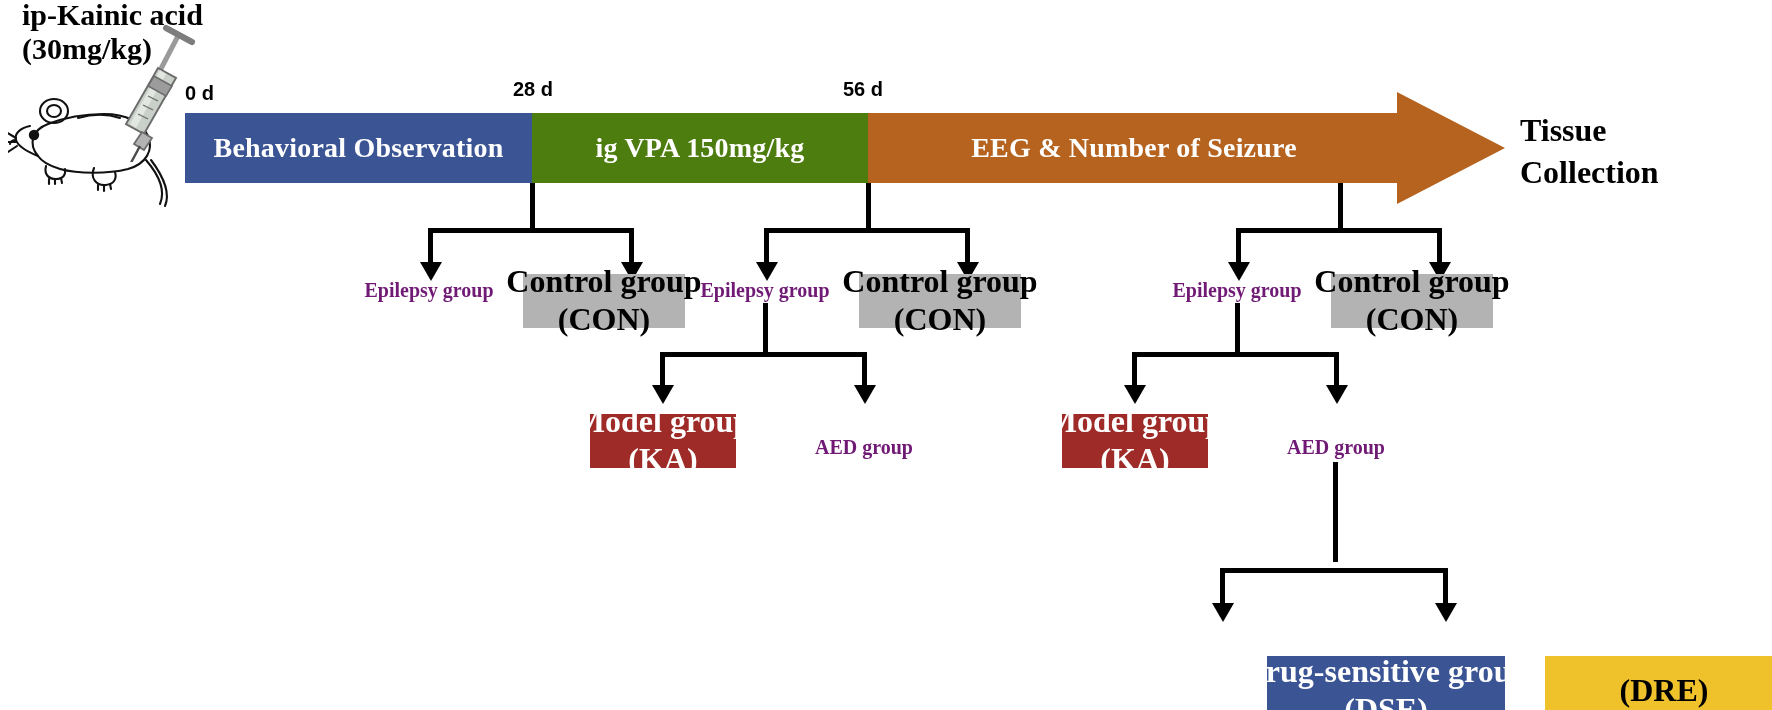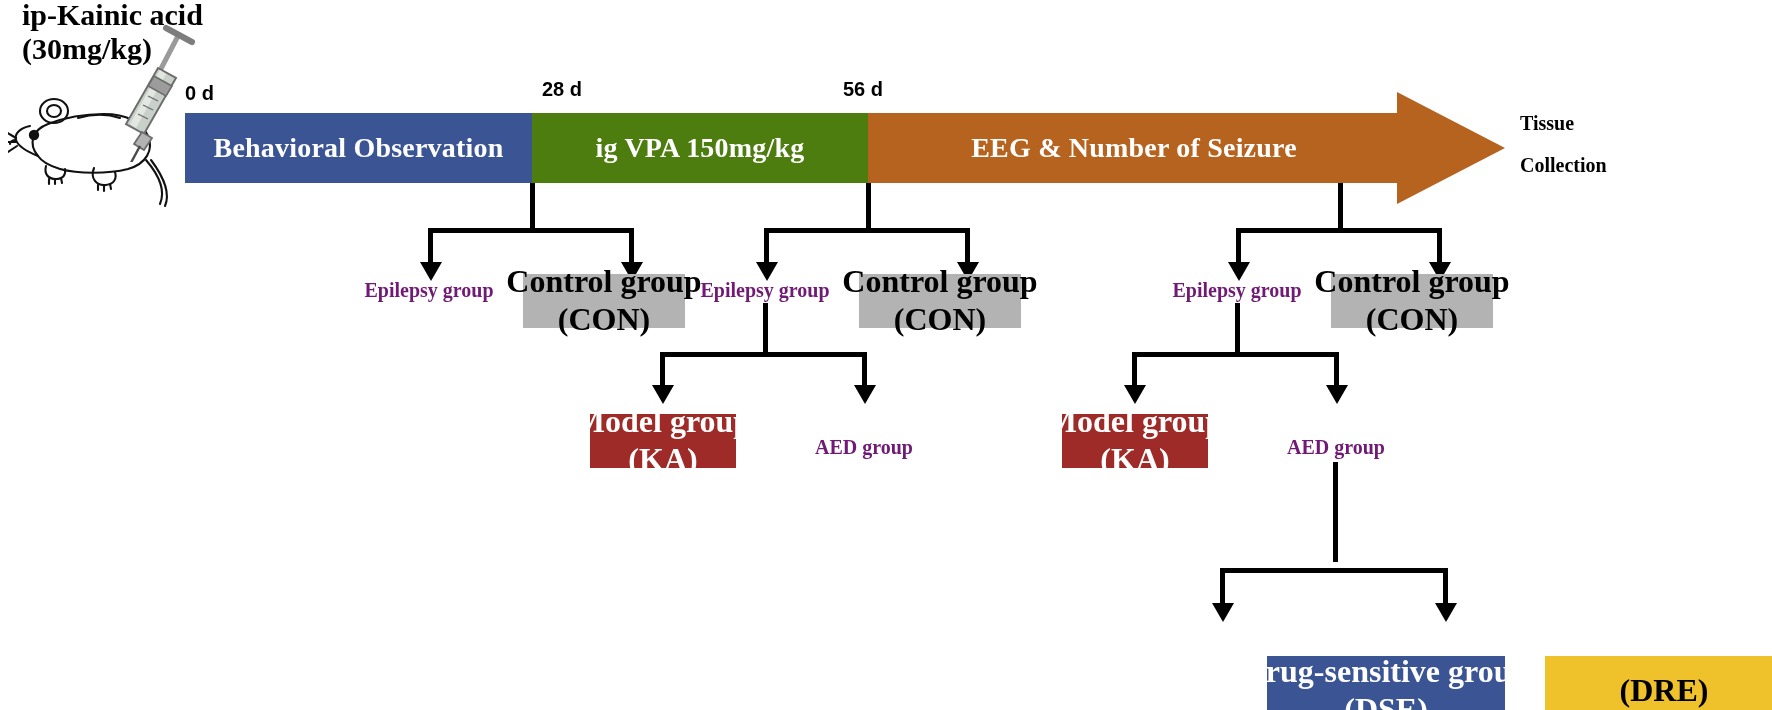--- a/index.html
+++ b/index.html
@@ -13,21 +13,21 @@
 
   
   .daylab{position:absolute;font-family:Liberation Sans, sans-serif;
           font-weight:bold;font-size:20px;color:#000;white-space:nowrap;}
 
   
   .seg{position:absolute;height:70px;display:flex;align-items:center;
        justify-content:center;color:#fff;font-weight:bold;font-size:28px;
        letter-spacing:.2px;white-space:nowrap;}
 
-  .tissue{position:absolute;font-weight:bold;font-size:20px;color:#000;
+  .tissue{position:absolute;font-weight:bold;font-size:32px;color:#000;
           line-height:1.15;white-space:pre;}
 
   
   .vline{position:absolute;background:#000;width:5px;}
   .hline{position:absolute;background:#000;height:5px;}
   .arw{position:absolute;width:0;height:0;
        border-left:11px solid transparent;border-right:11px solid transparent;
        border-top:19px solid #000;}
 
   
@@ -102,21 +102,21 @@
 
       <g stroke="#6c6c6c" stroke-width="1.3">
         <line x1="56" y1="74" x2="66" y2="79"></line>
         <line x1="51" y1="83" x2="61" y2="88"></line>
         <line x1="46" y1="92" x2="56" y2="97"></line>
       </g>
     </g>
   </svg>
 
   <div class="daylab" style="left:185px;top:82px;">0 d</div>
-  <div class="daylab" style="left:542px;top:78px;">28 d</div>
+  <div class="daylab" style="left:513px;top:78px;">28 d</div>
   <div class="daylab" style="left:843px;top:78px;">56 d</div>
 
   <div class="seg" style="left:185px;top:113px;width:347px;background:#3B5494;">Behavioral Observation</div>
   <div class="seg" style="left:532px;top:113px;width:336px;background:#4d7c0f;">ig VPA 150mg/kg</div>
   <div class="seg" style="left:868px;top:113px;width:532px;background:#B5631F;">EEG &amp; Number of  Seizure</div>
 
   <svg class="art" style="left:1397px;top:92px;" width="110" height="112" viewBox="0 0 110 112">
     <polygon points="0,0 0,112 108,56" fill="#B5631F"></polygon>
   </svg>
 

